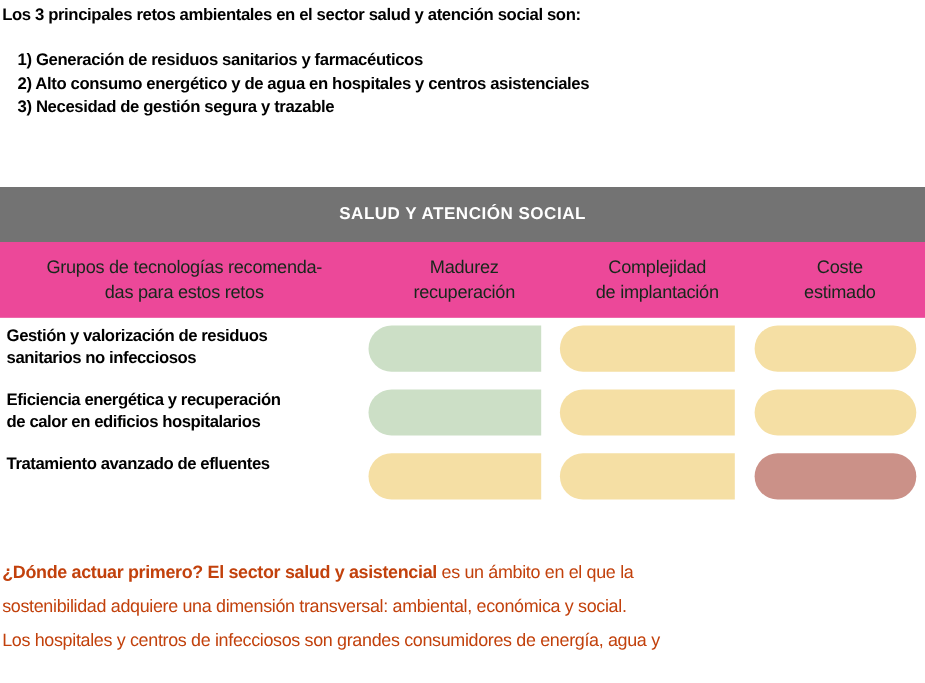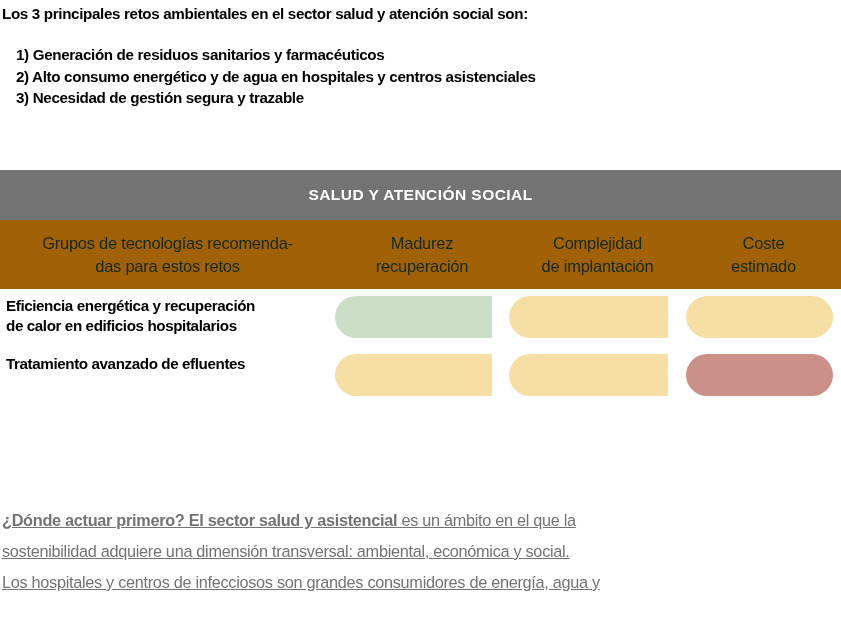--- a/index.html
+++ b/index.html
@@ -60,21 +60,21 @@
   .table-title {
     color: #ffffff;
     font-size: 15.5px;
     font-weight: bold;
     letter-spacing: 0.45px;
     line-height: 18px;
   }
 
   .table-head {
     height: 69px;
-    background: #a16207;
+    background: #ec4899;
     display: flex;
     align-items: center;
   }
   .th {
     font-size: 16.5px;
     font-weight: normal;
     letter-spacing: -0.25px;
     line-height: 23px;
     color: #16281b;
     text-align: center;
@@ -121,23 +121,22 @@
     position: absolute;
     left: 0px;
     top: 505px;
     width: 841px;
   }
   .footer p {
     margin: 0 16px 0 2px;
     font-size: 16.3px;
     letter-spacing: -0.3px;
     line-height: 31px;
-    color: #737373;
+    color: #c2410c;
     white-space: nowrap;
-    text-decoration: underline;
   }
   .footer strong { font-weight: bold; }
 </style>
 </head>
 <body>
 
 <div class="intro">
   <div class="intro-lead">Los 3 principales retos ambientales en el sector salud y atención social son:</div>
   <div class="intro-list">
     <div class="intro-item">1) Generación de residuos sanitarios y farmacéuticos</div>
@@ -166,20 +165,31 @@
       <div>de implantación</div>
     </div>
     <div class="th th-3">
       <div>Coste</div>
       <div>estimado</div>
     </div>
   </div>
 
   <div class="table-body">
 
+    <div class="tr">
+      <div class="row-label">
+        <div>Gestión y valorización de residuos</div>
+        <div>sanitarios no infecciosos</div>
+      </div>
+      <div class="cells">
+        <div class="pill pill-0" style="background: rgb(204, 223, 198);"></div>
+        <div class="pill pill-1" style="background: rgb(245, 223, 164);"></div>
+        <div class="pill pill-2" style="background: rgb(245, 223, 164);"></div>
+      </div>
+    </div>
 
     <div class="tr">
       <div class="row-label">
         <div>Eficiencia energética y recuperación</div>
         <div>de calor en edificios hospitalarios</div>
       </div>
       <div class="cells">
         <div class="pill pill-0" style="background: rgb(204, 223, 198);"></div>
         <div class="pill pill-1" style="background: rgb(245, 223, 164);"></div>
         <div class="pill pill-2" style="background: rgb(245, 223, 164);"></div>

